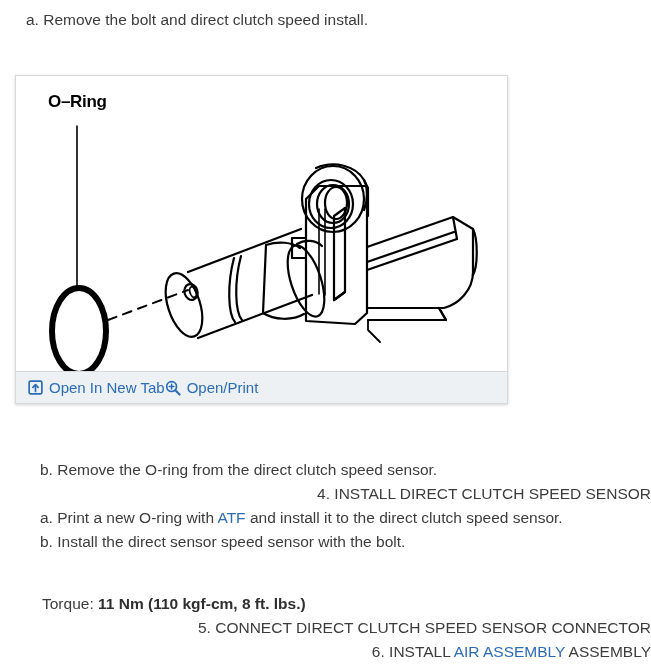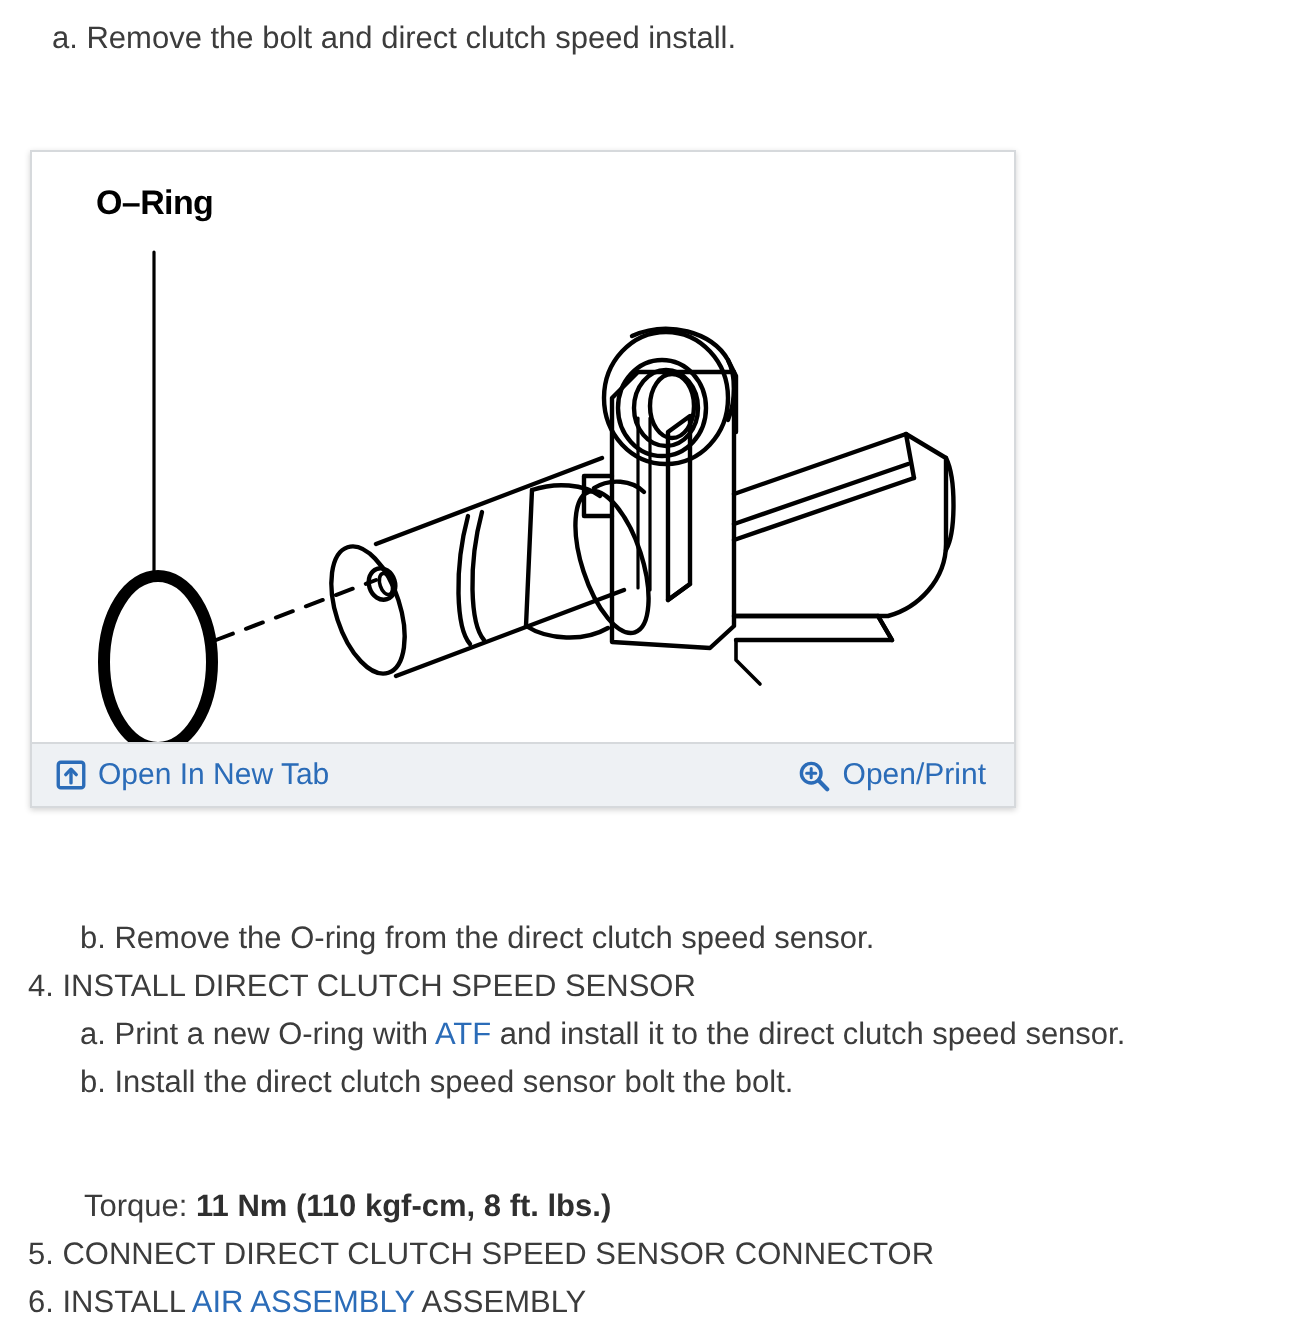--- a/index.html
+++ b/index.html
@@ -67,21 +67,20 @@
   #figure-toolbar {
     position: absolute;
     left: 0;
     bottom: 0;
     width: 491px;
     height: 32px;
     background: #eef1f4;
     border-top: 1px solid #d6d9dc;
     display: flex;
     align-items: center;
-    justify-content: space-between;
     padding: 0 14px 0 12px;
   }
   .tool-btn {
     display: flex;
     align-items: center;
     gap: 6px;
     cursor: pointer;
     color: #2b6cb8;
     font-size: 15px;
     line-height: 1;
@@ -91,21 +90,21 @@
   .tool-label { color: #2b6cb8; }
 
   
   #instructions {
     position: absolute;
     left: 0;
     top: 458px;
     width: 651px;
   }
   #instructions .step-line { padding-left: 40px; }
-  #instructions .step-line.num { padding-left: 14px; }
+  #instructions .step-line.num { padding-left: 14px; text-align: right; }
   #instructions .step-line.torque { padding-left: 42px; margin-top: 38px; }
   .lnk { color: #2b6cb8; }
   .bold { font-weight: 700; color: #2f2f2f; }
 </style>
 </head>
 <body>
 
 <div id="top-instruction" class="step-line">a. Remove the bolt and direct clutch speed install.</div>
 
 <div id="figure-panel">
@@ -207,21 +206,21 @@
 
   <div class="step-line num">
     <span>4. INSTALL DIRECT CLUTCH SPEED SENSOR</span>
   </div>
 
   <div class="step-line">
     <span>a. Print a new O-ring with </span><span class="lnk">ATF</span><span> and install it to the direct clutch speed sensor.</span>
   </div>
 
   <div class="step-line">
-    <span>b. Install the direct clutch speed sensor bolt the bolt.</span>
+    <span>b. Install the direct sensor speed sensor with the bolt.</span>
   </div>
 
   <div class="step-line torque">
     <span>Torque: </span><span class="bold">11 Nm (110 kgf-cm, 8 ft. lbs.)</span>
   </div>
 
   <div class="step-line num">
     <span>5. CONNECT DIRECT CLUTCH SPEED SENSOR CONNECTOR</span>
   </div>
 

